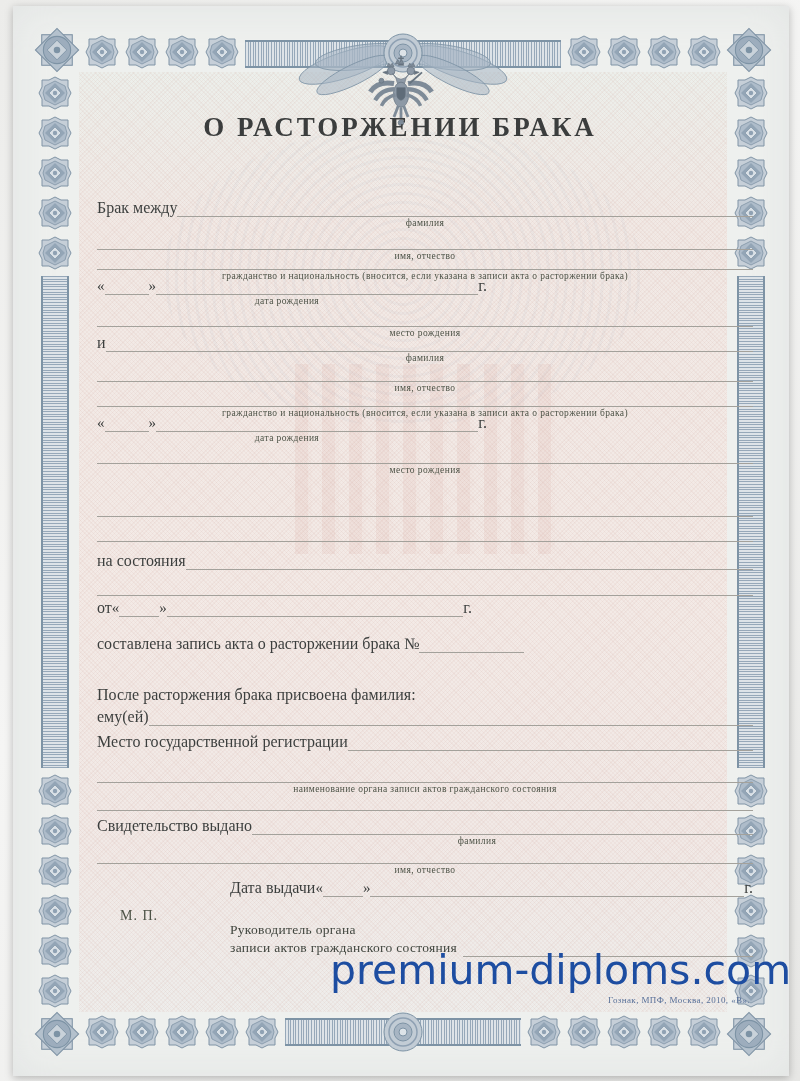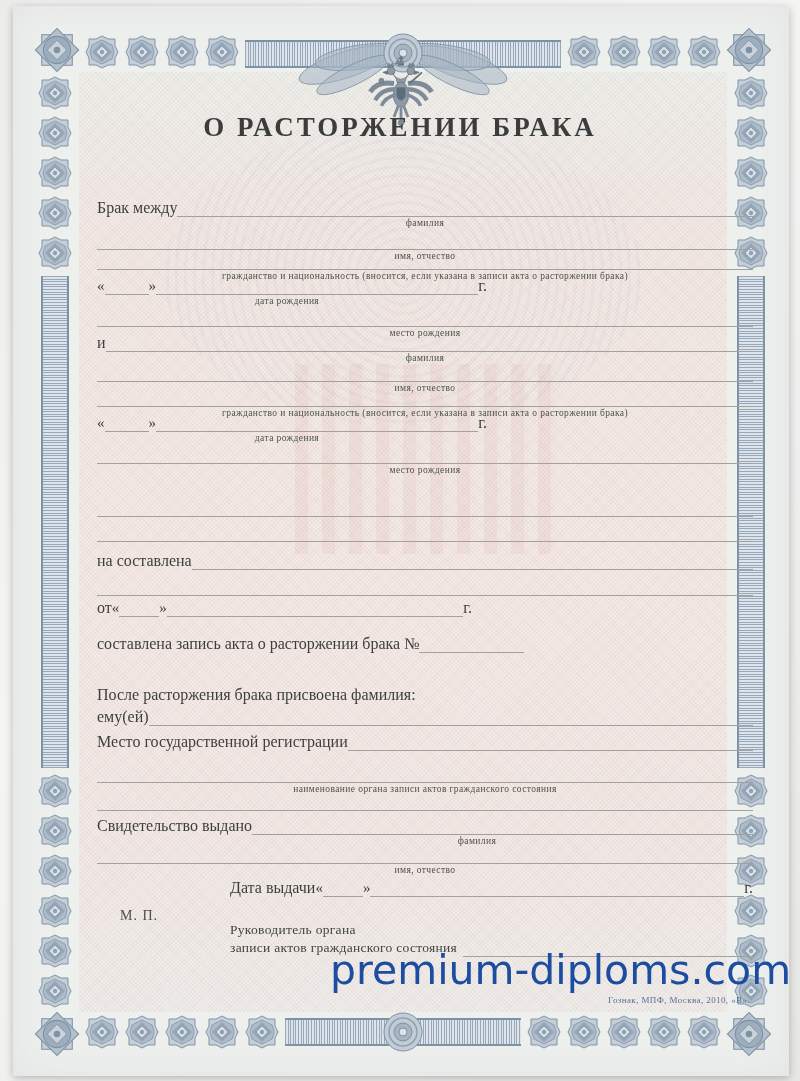--- a/index.html
+++ b/index.html
@@ -394,21 +394,21 @@
 
 
   <div class="r" style="top:497px">
     <span class="ln"></span>
   </div>
   <div class="r" style="top:522px">
     <span class="ln"></span>
   </div>
 
   <div class="r" style="top:550px">
-    <span class="lbl">на составлена</span>
+    <span class="lbl">на состояния</span>
     <span class="ln"></span>
   </div>
   <div class="r" style="top:576px">
     <span class="ln"></span>
   </div>
 
   <div class="r" style="top:597px;width:375px">
     <span class="lbl">от</span>
     <span class="q">«</span>
     <span class="ln-fix" style="width:40px"></span>

